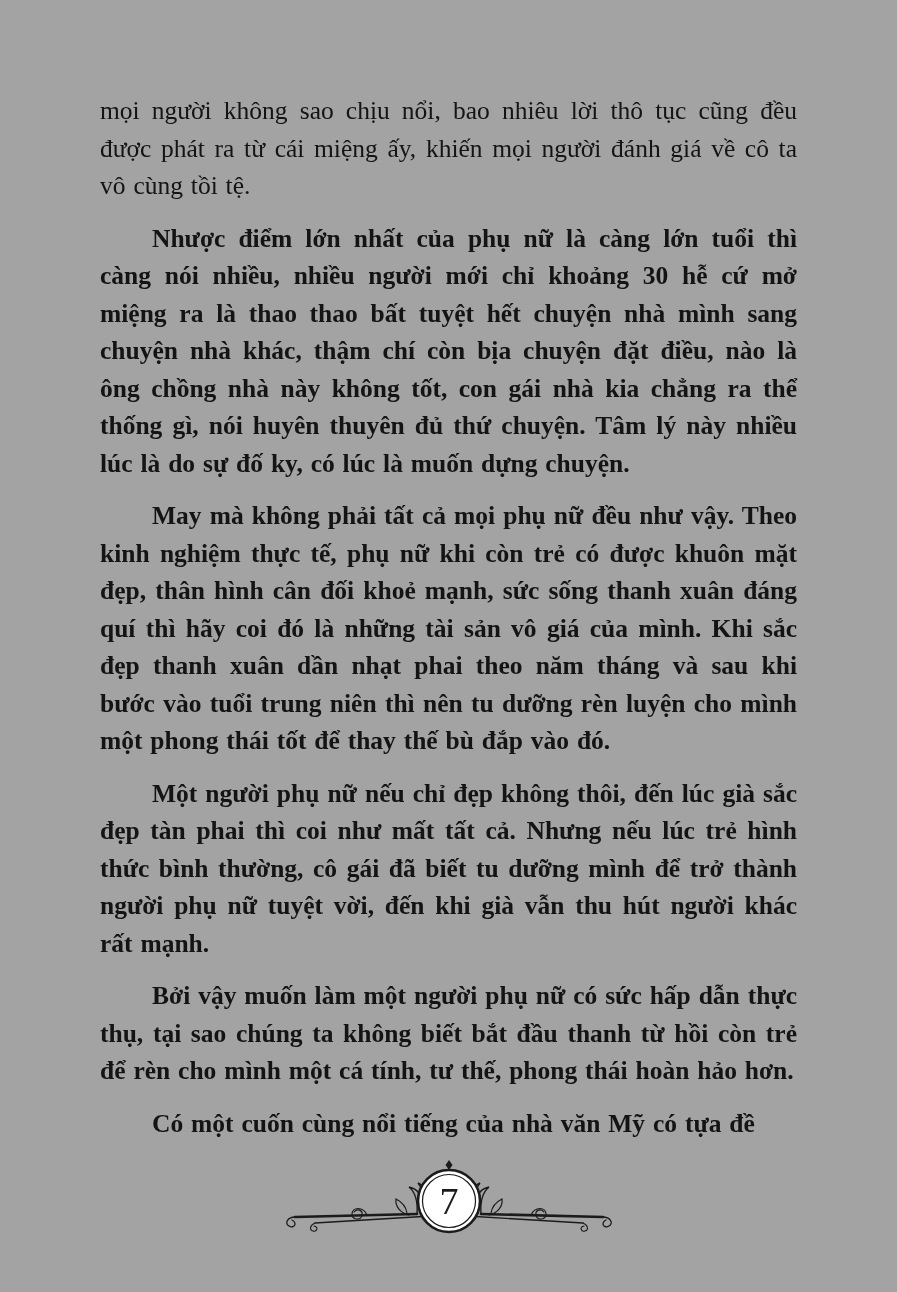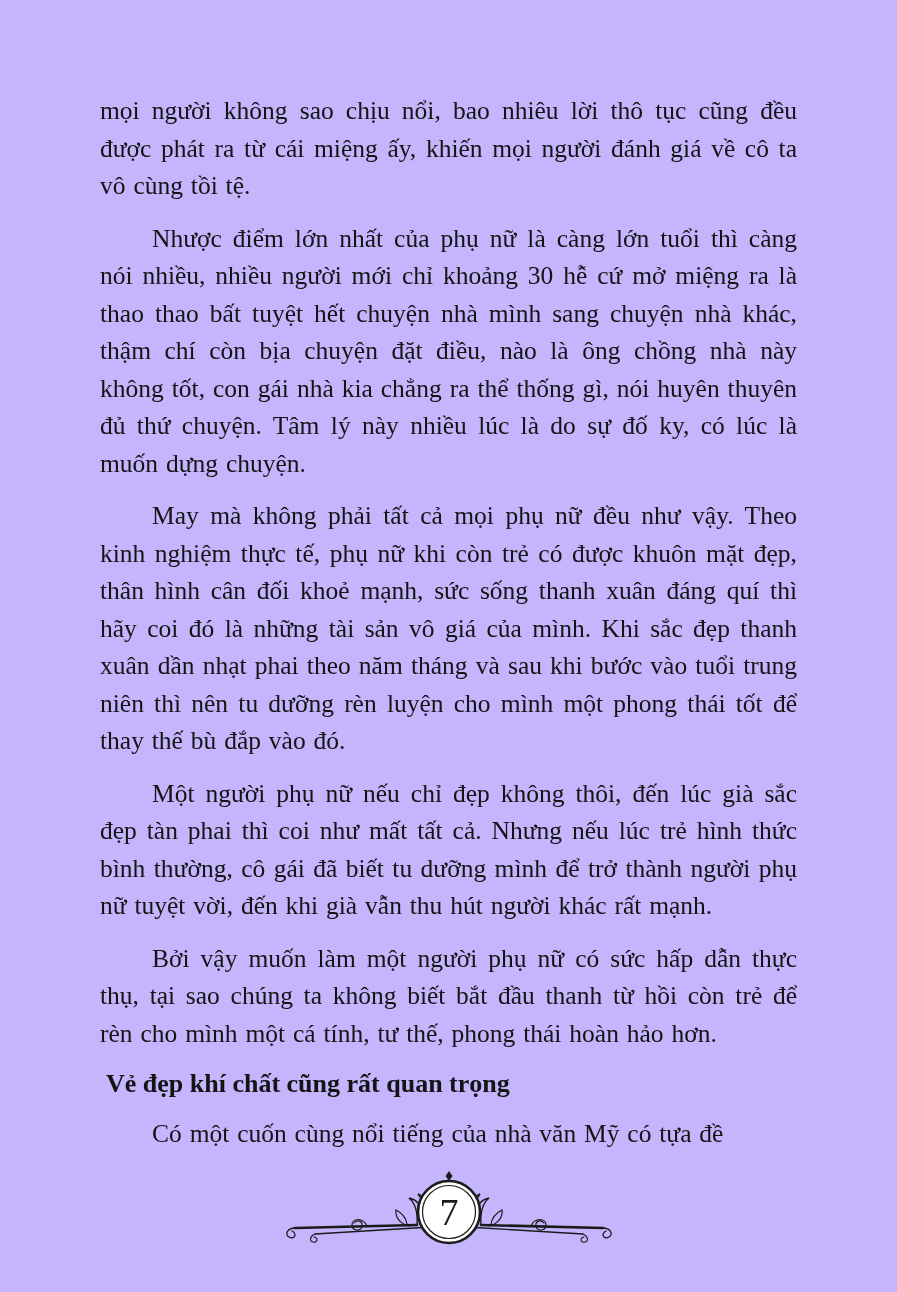--- a/index.html
+++ b/index.html
@@ -12,31 +12,32 @@
     height: 1292px;
     font-family: "Liberation Serif", "DejaVu Serif", serif;
     color: #141414;
     overflow: hidden;
   }
   .page {
     box-sizing: border-box;
     width: 897px;
     height: 1292px;
     padding: 92px 100px 6px 100px;
-    background: #c4b5fd;
+    background: #a3a3a3;
   }
   .para {
     font-size: 25.5px;
     line-height: 37.5px;
     text-align: justify;
     margin: 0 0 15px 0;
     word-spacing: 1.5px;
   }
   .para.indent {
     text-indent: 52px;
+    font-weight: bold;
   }
   .section-heading {
     font-size: 26px;
     line-height: 34px;
     font-weight: bold;
     margin: 12px 0 14px 6px;
     text-align: left;
   }
   .footer-ornament {
     margin-top: 2px;
@@ -53,21 +54,20 @@
 <div class="page">
 
   <div>
       <p class="para">mọi người không sao chịu nổi, bao nhiêu lời thô tục cũng đều được phát ra từ cái miệng ấy, khiến mọi người đánh giá về cô ta vô cùng tồi tệ.</p>
       <p class="para indent">Nhược điểm lớn nhất của phụ nữ là càng lớn tuổi thì càng nói nhiều, nhiều người mới chỉ khoảng 30 hễ cứ mở miệng ra là thao thao bất tuyệt hết chuyện nhà mình sang chuyện nhà khác, thậm chí còn bịa chuyện đặt điều, nào là ông chồng nhà này không tốt, con gái nhà kia chẳng ra thể thống gì, nói huyên thuyên đủ thứ chuyện. Tâm lý này nhiều lúc là do sự đố ky, có lúc là muốn dựng chuyện.</p>
       <p class="para indent">May mà không phải tất cả mọi phụ nữ đều như vậy. Theo kinh nghiệm thực tế, phụ nữ khi còn trẻ có được khuôn mặt đẹp, thân hình cân đối khoẻ mạnh, sức sống thanh xuân đáng quí thì hãy coi đó là những tài sản vô giá của mình. Khi sắc đẹp thanh xuân dần nhạt phai theo năm tháng và sau khi bước vào tuổi trung niên thì nên tu dưỡng rèn luyện cho mình một phong thái tốt để thay thế bù đắp vào đó.</p>
       <p class="para indent">Một người phụ nữ nếu chỉ đẹp không thôi, đến lúc già sắc đẹp tàn phai thì coi như mất tất cả. Nhưng nếu lúc trẻ hình thức bình thường, cô gái đã biết tu dưỡng mình để trở thành người phụ nữ tuyệt vời, đến khi già vẫn thu hút người khác rất mạnh.</p>
       <p class="para indent">Bởi vậy muốn làm một người phụ nữ có sức hấp dẫn thực thụ, tại sao chúng ta không biết bắt đầu thanh từ hồi còn trẻ để rèn cho mình một cá tính, tư thế, phong thái hoàn hảo hơn.</p>
     </div>
 
-  <h2 class="section-heading">Vẻ đẹp khí chất cũng rất quan trọng</h2>
 
   <p class="para indent">Có một cuốn cùng nổi tiếng của nhà văn Mỹ có tựa đề</p>
 
   <div class="footer-ornament">
     <svg class="ornament-svg" width="336" height="86" viewBox="0 0 336 86" aria-hidden="true">
       <defs>
         <g id="side-flourish" stroke="#1b1b1b" fill="none" stroke-linecap="round">
 
           <path d="M14 60 L136 57" stroke-width="2.6"></path>
 

